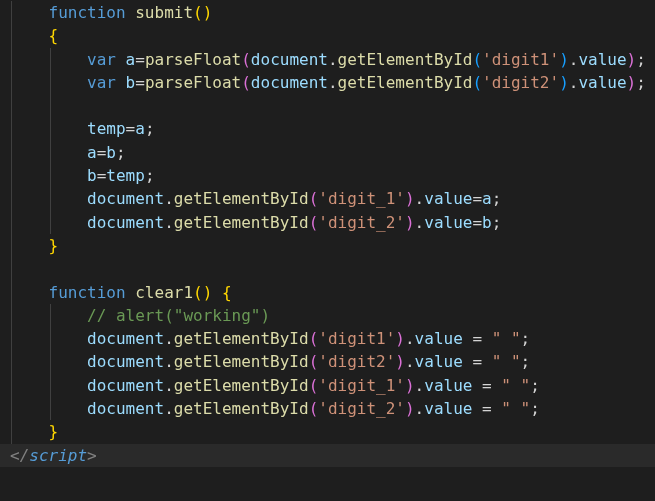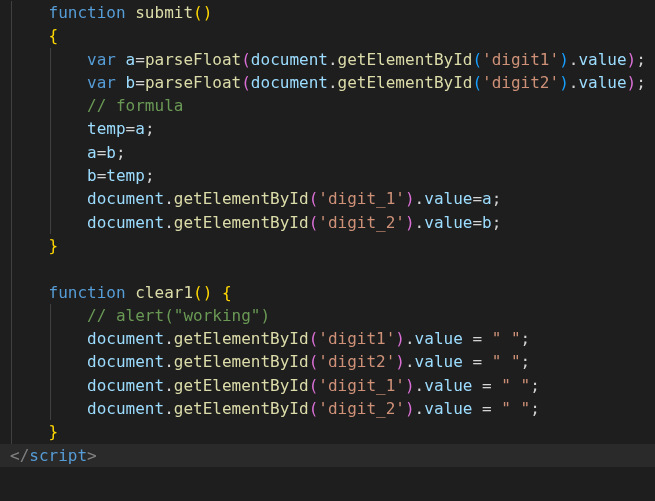--- a/index.html
+++ b/index.html
@@ -46,29 +46,29 @@
   }
 </style>
 </head>
 <body>
 
 <div class="editor" style="background: rgb(30, 30, 30);">
     <div class="code-line"><span class="indent-guide" style="left: 11px; background: rgb(64, 64, 64);"></span><span class="line-text"><span style="color: rgb(212, 212, 212);">    </span><span style="color: rgb(86, 156, 214);">function</span><span style="color: rgb(212, 212, 212);"> </span><span style="color: rgb(220, 220, 170);">submit</span><span style="color: rgb(255, 215, 0);">()</span></span></div>
     <div class="code-line"><span class="indent-guide" style="left: 11px; background: rgb(64, 64, 64);"></span><span class="line-text"><span style="color: rgb(212, 212, 212);">    </span><span style="color: rgb(255, 215, 0);">{</span></span></div>
     <div class="code-line"><span class="indent-guide" style="left: 11px; background: rgb(64, 64, 64);"></span><span class="indent-guide" style="left: 49.53px; background: rgb(64, 64, 64);"></span><span class="line-text"><span style="color: rgb(212, 212, 212);">        </span><span style="color: rgb(86, 156, 214);">var</span><span style="color: rgb(212, 212, 212);"> </span><span style="color: rgb(156, 220, 254);">a</span><span style="color: rgb(212, 212, 212);">=</span><span style="color: rgb(220, 220, 170);">parseFloat</span><span style="color: rgb(218, 112, 214);">(</span><span style="color: rgb(156, 220, 254);">document</span><span style="color: rgb(212, 212, 212);">.</span><span style="color: rgb(220, 220, 170);">getElementById</span><span style="color: rgb(23, 159, 255);">(</span><span style="color: rgb(206, 145, 120);">'digit1'</span><span style="color: rgb(23, 159, 255);">)</span><span style="color: rgb(212, 212, 212);">.</span><span style="color: rgb(156, 220, 254);">value</span><span style="color: rgb(218, 112, 214);">)</span><span style="color: rgb(212, 212, 212);">;</span></span></div>
     <div class="code-line"><span class="indent-guide" style="left: 11px; background: rgb(64, 64, 64);"></span><span class="indent-guide" style="left: 49.53px; background: rgb(64, 64, 64);"></span><span class="line-text"><span style="color: rgb(212, 212, 212);">        </span><span style="color: rgb(86, 156, 214);">var</span><span style="color: rgb(212, 212, 212);"> </span><span style="color: rgb(156, 220, 254);">b</span><span style="color: rgb(212, 212, 212);">=</span><span style="color: rgb(220, 220, 170);">parseFloat</span><span style="color: rgb(218, 112, 214);">(</span><span style="color: rgb(156, 220, 254);">document</span><span style="color: rgb(212, 212, 212);">.</span><span style="color: rgb(220, 220, 170);">getElementById</span><span style="color: rgb(23, 159, 255);">(</span><span style="color: rgb(206, 145, 120);">'digit2'</span><span style="color: rgb(23, 159, 255);">)</span><span style="color: rgb(212, 212, 212);">.</span><span style="color: rgb(156, 220, 254);">value</span><span style="color: rgb(218, 112, 214);">)</span><span style="color: rgb(212, 212, 212);">;</span></span></div>
-    <div class="code-line"><span class="indent-guide" style="left: 11px; background: rgb(64, 64, 64);"></span><span class="indent-guide" style="left: 49.53px; background: rgb(64, 64, 64);"></span><span class="line-text"><span style="color: rgb(212, 212, 212);">        </span><span style="color: rgb(106, 153, 85);">// formula</span></span></div>
+    <div class="code-line"><span class="indent-guide" style="left: 11px; background: rgb(64, 64, 64);"></span><span class="indent-guide" style="left: 49.53px; background: rgb(64, 64, 64);"></span><span class="line-text"><span style="color: rgb(212, 212, 212);">        </span></span></div>
     <div class="code-line"><span class="indent-guide" style="left: 11px; background: rgb(64, 64, 64);"></span><span class="indent-guide" style="left: 49.53px; background: rgb(64, 64, 64);"></span><span class="line-text"><span style="color: rgb(212, 212, 212);">        </span><span style="color: rgb(156, 220, 254);">temp</span><span style="color: rgb(212, 212, 212);">=</span><span style="color: rgb(156, 220, 254);">a</span><span style="color: rgb(212, 212, 212);">;</span></span></div>
     <div class="code-line"><span class="indent-guide" style="left: 11px; background: rgb(64, 64, 64);"></span><span class="indent-guide" style="left: 49.53px; background: rgb(64, 64, 64);"></span><span class="line-text"><span style="color: rgb(212, 212, 212);">        </span><span style="color: rgb(156, 220, 254);">a</span><span style="color: rgb(212, 212, 212);">=</span><span style="color: rgb(156, 220, 254);">b</span><span style="color: rgb(212, 212, 212);">;</span></span></div>
     <div class="code-line"><span class="indent-guide" style="left: 11px; background: rgb(64, 64, 64);"></span><span class="indent-guide" style="left: 49.53px; background: rgb(64, 64, 64);"></span><span class="line-text"><span style="color: rgb(212, 212, 212);">        </span><span style="color: rgb(156, 220, 254);">b</span><span style="color: rgb(212, 212, 212);">=</span><span style="color: rgb(156, 220, 254);">temp</span><span style="color: rgb(212, 212, 212);">;</span></span></div>
     <div class="code-line"><span class="indent-guide" style="left: 11px; background: rgb(64, 64, 64);"></span><span class="indent-guide" style="left: 49.53px; background: rgb(64, 64, 64);"></span><span class="line-text"><span style="color: rgb(212, 212, 212);">        </span><span style="color: rgb(156, 220, 254);">document</span><span style="color: rgb(212, 212, 212);">.</span><span style="color: rgb(220, 220, 170);">getElementById</span><span style="color: rgb(218, 112, 214);">(</span><span style="color: rgb(206, 145, 120);">'digit_1'</span><span style="color: rgb(218, 112, 214);">)</span><span style="color: rgb(212, 212, 212);">.</span><span style="color: rgb(156, 220, 254);">value</span><span style="color: rgb(212, 212, 212);">=</span><span style="color: rgb(156, 220, 254);">a</span><span style="color: rgb(212, 212, 212);">;</span></span></div>
     <div class="code-line"><span class="indent-guide" style="left: 11px; background: rgb(64, 64, 64);"></span><span class="indent-guide" style="left: 49.53px; background: rgb(64, 64, 64);"></span><span class="line-text"><span style="color: rgb(212, 212, 212);">        </span><span style="color: rgb(156, 220, 254);">document</span><span style="color: rgb(212, 212, 212);">.</span><span style="color: rgb(220, 220, 170);">getElementById</span><span style="color: rgb(218, 112, 214);">(</span><span style="color: rgb(206, 145, 120);">'digit_2'</span><span style="color: rgb(218, 112, 214);">)</span><span style="color: rgb(212, 212, 212);">.</span><span style="color: rgb(156, 220, 254);">value</span><span style="color: rgb(212, 212, 212);">=</span><span style="color: rgb(156, 220, 254);">b</span><span style="color: rgb(212, 212, 212);">;</span></span></div>
     <div class="code-line"><span class="indent-guide" style="left: 11px; background: rgb(64, 64, 64);"></span><span class="line-text"><span style="color: rgb(212, 212, 212);">    </span><span style="color: rgb(255, 215, 0);">}</span></span></div>
     <div class="code-line"><span class="indent-guide" style="left: 11px; background: rgb(64, 64, 64);"></span><span class="line-text"></span></div>
     <div class="code-line"><span class="indent-guide" style="left: 11px; background: rgb(64, 64, 64);"></span><span class="line-text"><span style="color: rgb(212, 212, 212);">    </span><span style="color: rgb(86, 156, 214);">function</span><span style="color: rgb(212, 212, 212);"> </span><span style="color: rgb(220, 220, 170);">clear1</span><span style="color: rgb(255, 215, 0);">()</span><span style="color: rgb(212, 212, 212);"> </span><span style="color: rgb(255, 215, 0);">{</span></span></div>
     <div class="code-line"><span class="indent-guide" style="left: 11px; background: rgb(64, 64, 64);"></span><span class="indent-guide" style="left: 49.53px; background: rgb(64, 64, 64);"></span><span class="line-text"><span style="color: rgb(212, 212, 212);">        </span><span style="color: rgb(106, 153, 85);">// alert("working")</span></span></div>
     <div class="code-line"><span class="indent-guide" style="left: 11px; background: rgb(64, 64, 64);"></span><span class="indent-guide" style="left: 49.53px; background: rgb(64, 64, 64);"></span><span class="line-text"><span style="color: rgb(212, 212, 212);">        </span><span style="color: rgb(156, 220, 254);">document</span><span style="color: rgb(212, 212, 212);">.</span><span style="color: rgb(220, 220, 170);">getElementById</span><span style="color: rgb(218, 112, 214);">(</span><span style="color: rgb(206, 145, 120);">'digit1'</span><span style="color: rgb(218, 112, 214);">)</span><span style="color: rgb(212, 212, 212);">.</span><span style="color: rgb(156, 220, 254);">value</span><span style="color: rgb(212, 212, 212);"> = </span><span style="color: rgb(206, 145, 120);">" "</span><span style="color: rgb(212, 212, 212);">;</span></span></div>
     <div class="code-line"><span class="indent-guide" style="left: 11px; background: rgb(64, 64, 64);"></span><span class="indent-guide" style="left: 49.53px; background: rgb(64, 64, 64);"></span><span class="line-text"><span style="color: rgb(212, 212, 212);">        </span><span style="color: rgb(156, 220, 254);">document</span><span style="color: rgb(212, 212, 212);">.</span><span style="color: rgb(220, 220, 170);">getElementById</span><span style="color: rgb(218, 112, 214);">(</span><span style="color: rgb(206, 145, 120);">'digit2'</span><span style="color: rgb(218, 112, 214);">)</span><span style="color: rgb(212, 212, 212);">.</span><span style="color: rgb(156, 220, 254);">value</span><span style="color: rgb(212, 212, 212);"> = </span><span style="color: rgb(206, 145, 120);">" "</span><span style="color: rgb(212, 212, 212);">;</span></span></div>
     <div class="code-line"><span class="indent-guide" style="left: 11px; background: rgb(64, 64, 64);"></span><span class="indent-guide" style="left: 49.53px; background: rgb(64, 64, 64);"></span><span class="line-text"><span style="color: rgb(212, 212, 212);">        </span><span style="color: rgb(156, 220, 254);">document</span><span style="color: rgb(212, 212, 212);">.</span><span style="color: rgb(220, 220, 170);">getElementById</span><span style="color: rgb(218, 112, 214);">(</span><span style="color: rgb(206, 145, 120);">'digit_1'</span><span style="color: rgb(218, 112, 214);">)</span><span style="color: rgb(212, 212, 212);">.</span><span style="color: rgb(156, 220, 254);">value</span><span style="color: rgb(212, 212, 212);"> = </span><span style="color: rgb(206, 145, 120);">" "</span><span style="color: rgb(212, 212, 212);">;</span></span></div>
     <div class="code-line"><span class="indent-guide" style="left: 11px; background: rgb(64, 64, 64);"></span><span class="indent-guide" style="left: 49.53px; background: rgb(64, 64, 64);"></span><span class="line-text"><span style="color: rgb(212, 212, 212);">        </span><span style="color: rgb(156, 220, 254);">document</span><span style="color: rgb(212, 212, 212);">.</span><span style="color: rgb(220, 220, 170);">getElementById</span><span style="color: rgb(218, 112, 214);">(</span><span style="color: rgb(206, 145, 120);">'digit_2'</span><span style="color: rgb(218, 112, 214);">)</span><span style="color: rgb(212, 212, 212);">.</span><span style="color: rgb(156, 220, 254);">value</span><span style="color: rgb(212, 212, 212);"> = </span><span style="color: rgb(206, 145, 120);">" "</span><span style="color: rgb(212, 212, 212);">;</span></span></div>
     <div class="code-line"><span class="indent-guide" style="left: 11px; background: rgb(64, 64, 64);"></span><span class="line-text"><span style="color: rgb(212, 212, 212);">    </span><span style="color: rgb(255, 215, 0);">}</span></span></div>
-    <div class="code-line current" style="background: rgb(42, 42, 42);"><span class="line-text"><span style="color: rgb(128, 128, 128);">&lt;/</span><span style="color: rgb(86, 156, 214);">script</span><span style="color: rgb(128, 128, 128);">&gt;</span></span></div>
+    <div class="code-line current" style="background: rgb(42, 42, 42); font-style: italic;"><span class="line-text"><span style="color: rgb(128, 128, 128);">&lt;/</span><span style="color: rgb(86, 156, 214);">script</span><span style="color: rgb(128, 128, 128);">&gt;</span></span></div>
   </div>
 
 </body></html>

